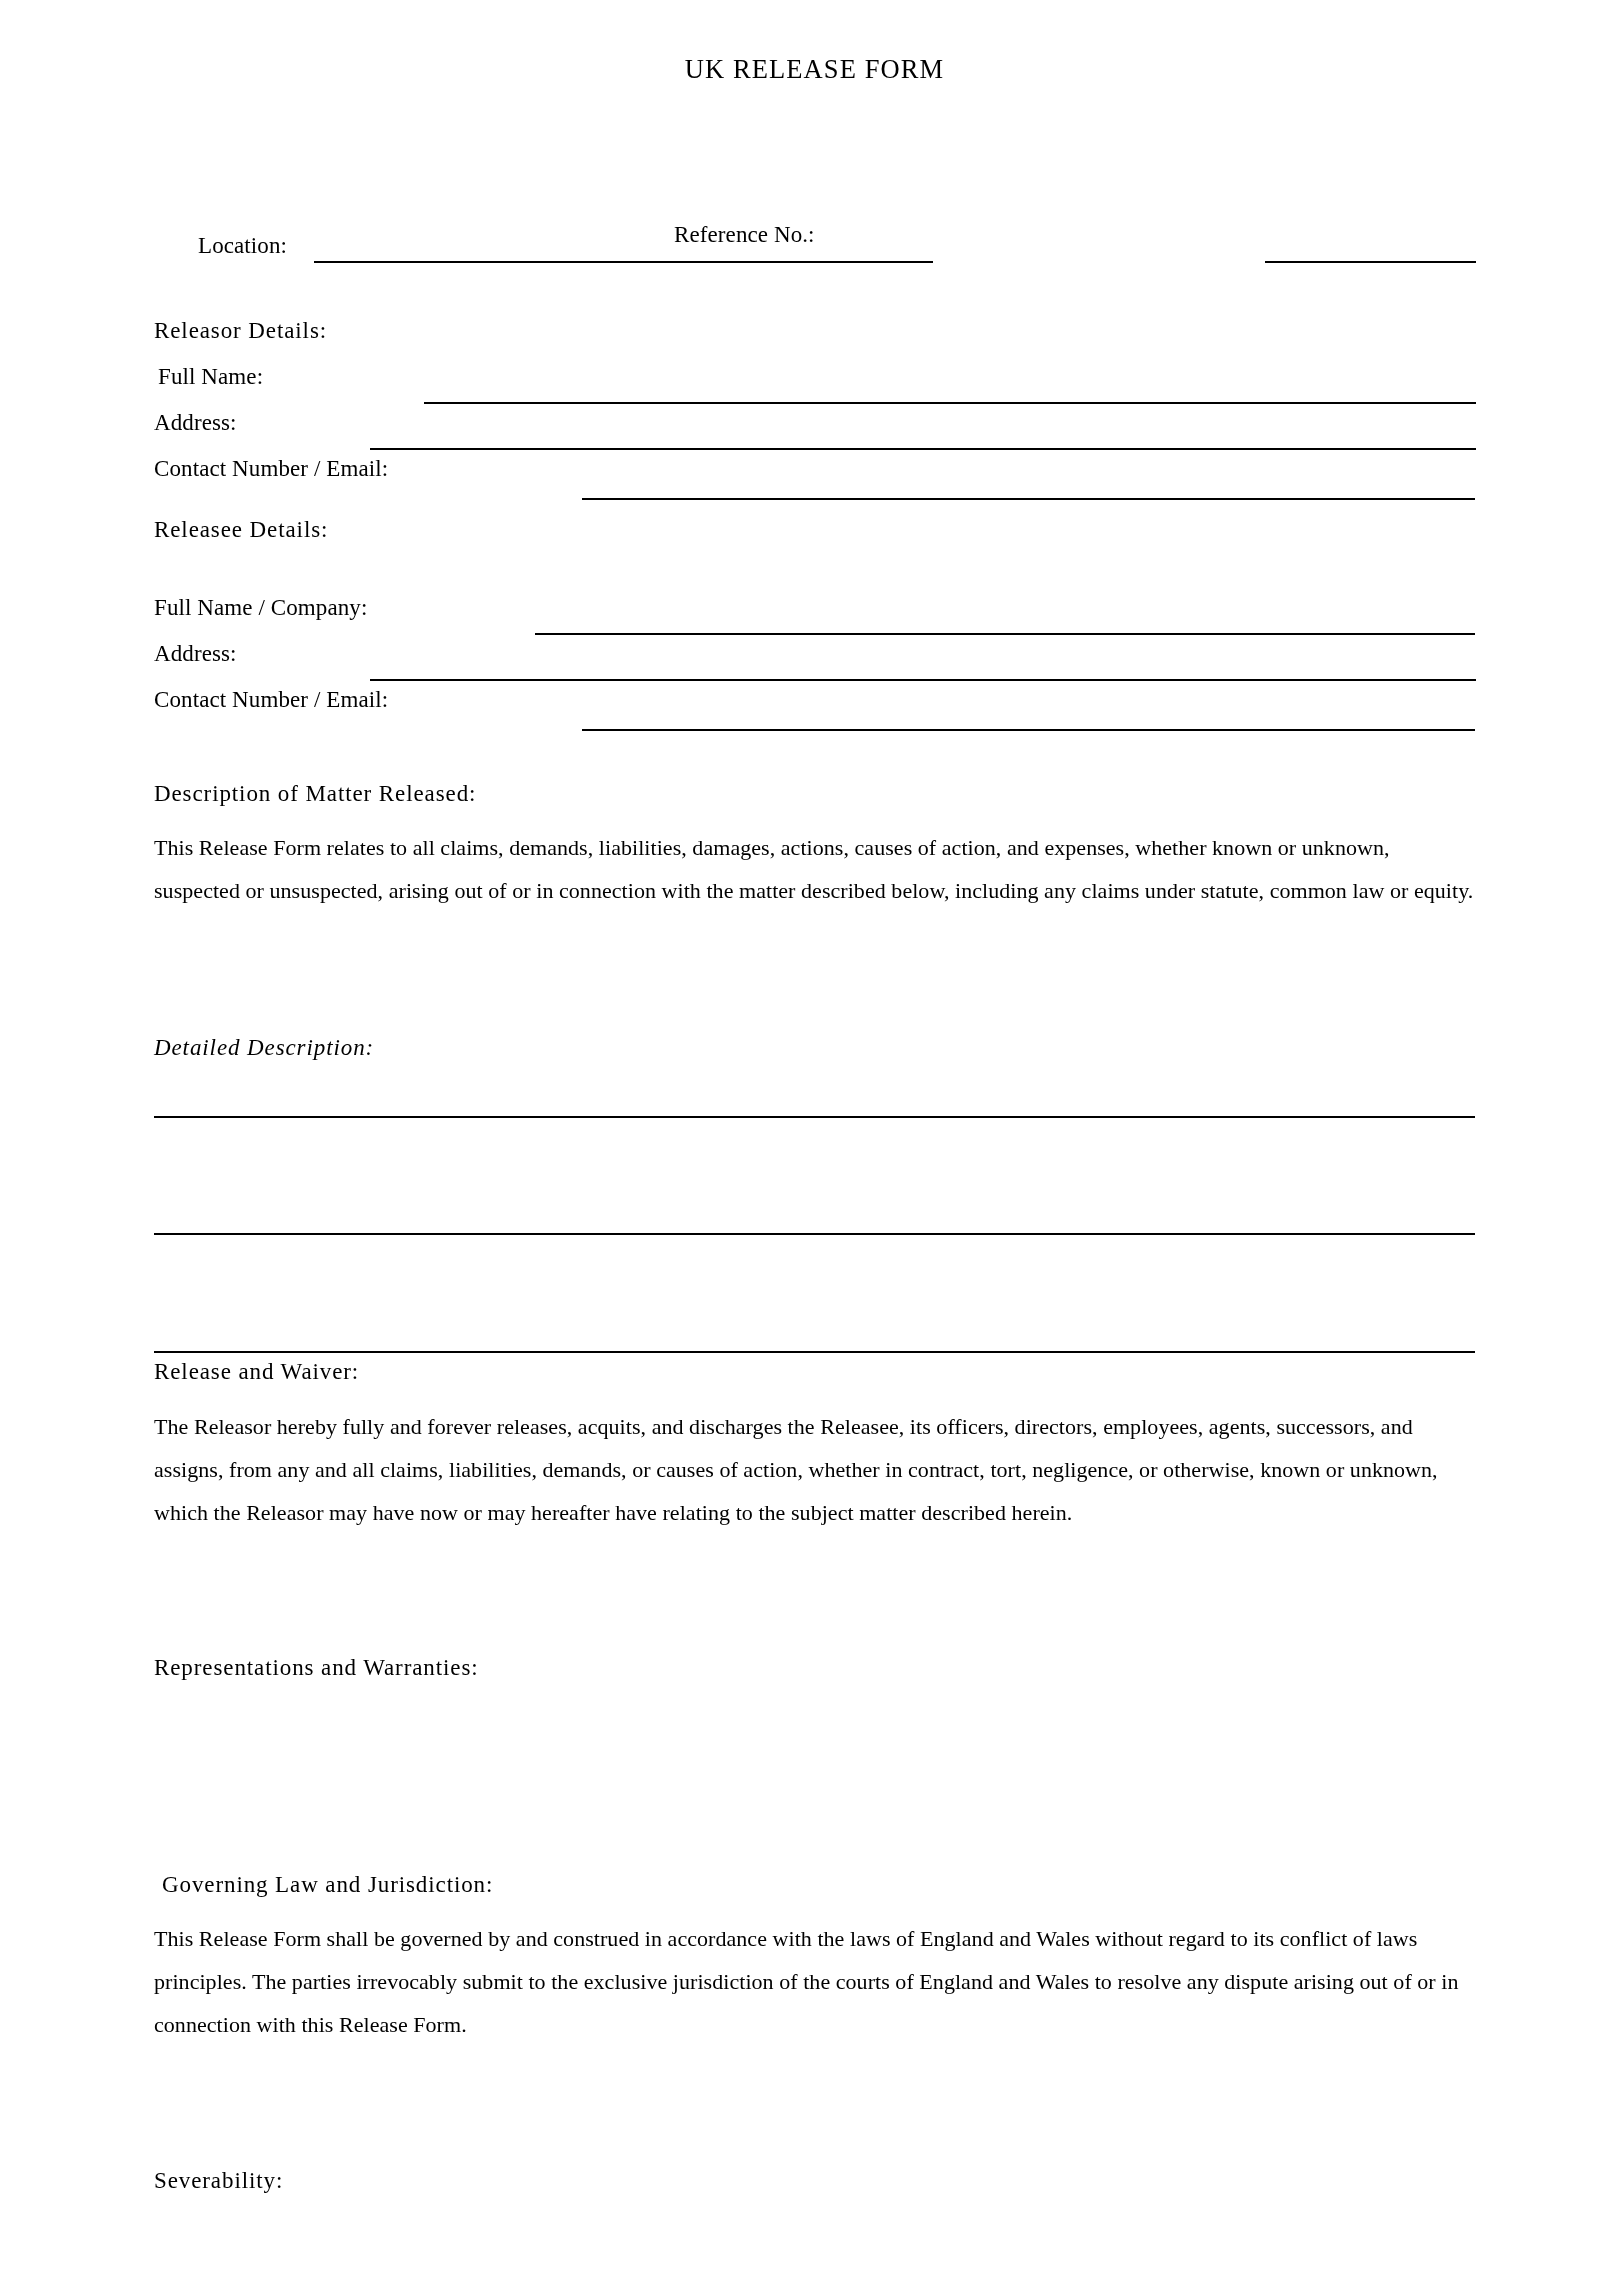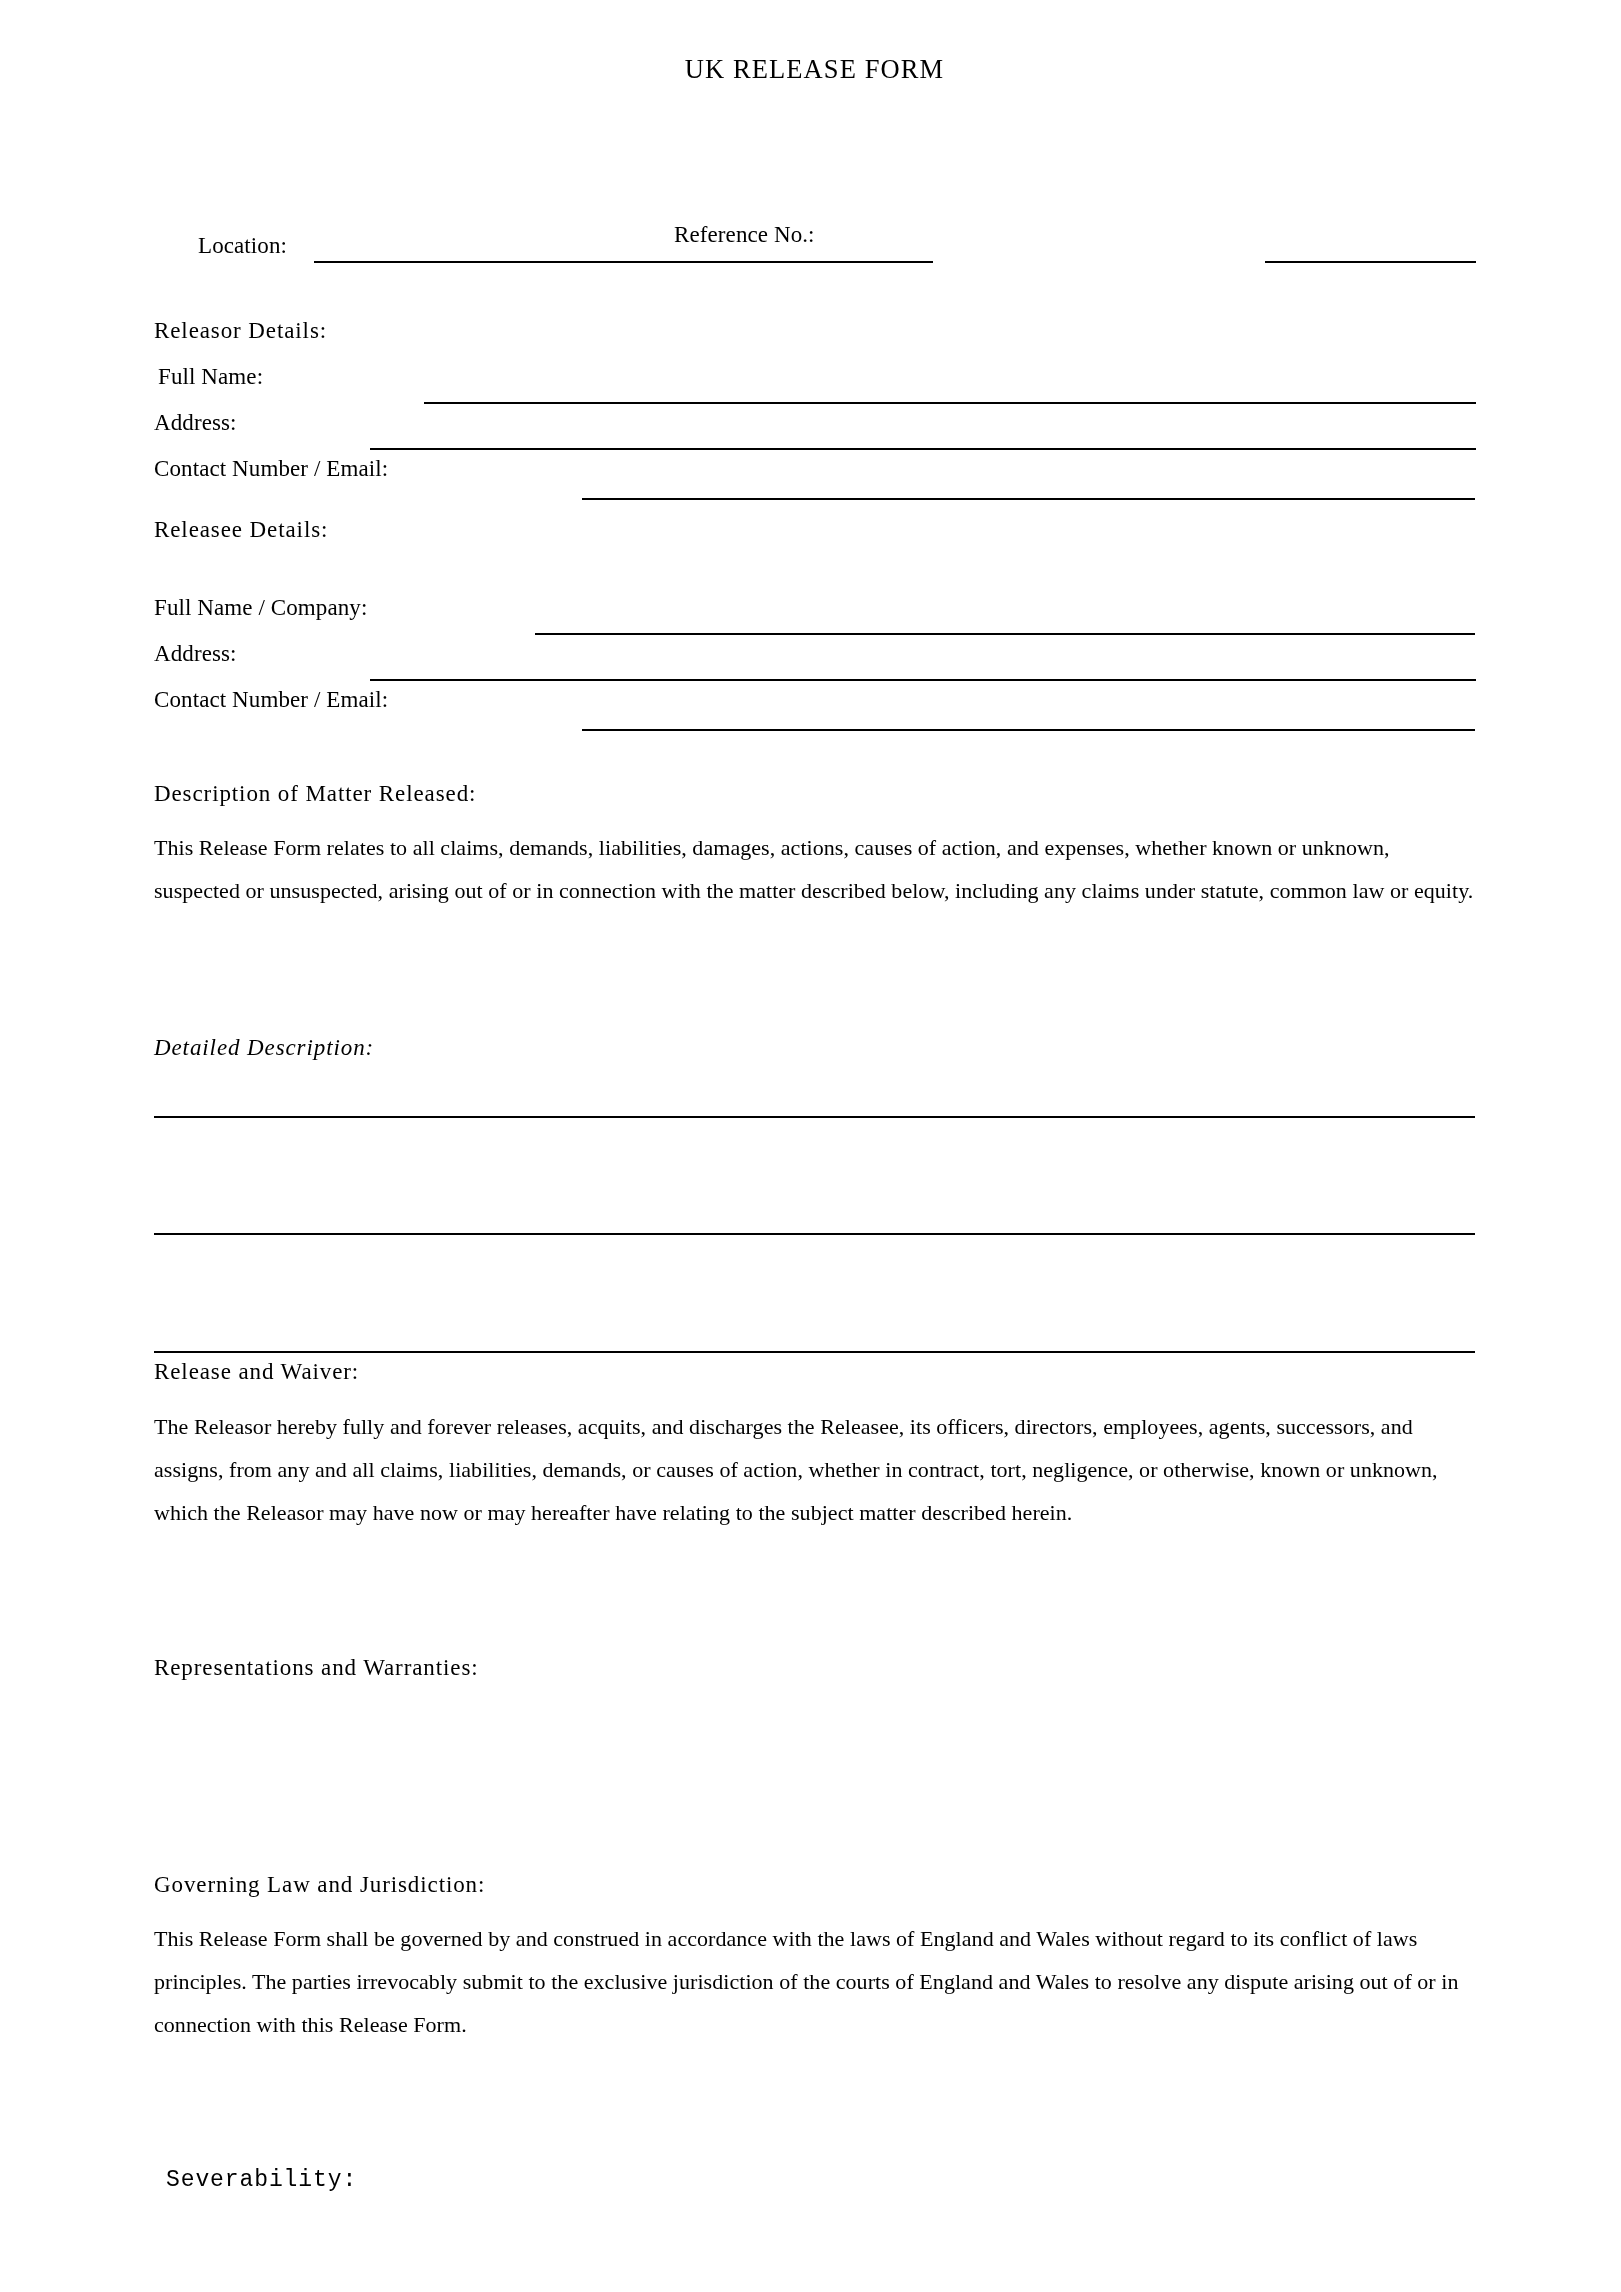--- a/index.html
+++ b/index.html
@@ -112,21 +112,21 @@
     <div class="rule" style="top:1233px; left:0; width:1321px;"></div>
     <div class="rule" style="top:1351px; left:0; width:1321px;"></div>
 
     <div class="abs section-heading" style="top:1360px; left:0;text-align:right;">Release and Waiver:</div>
 
     <div class="abs body-text" style="top:1405px; left:0; width:1321px;">The Releasor hereby fully and forever releases, acquits, and discharges the Releasee, its officers, directors, employees, agents, successors, and assigns, from any and all claims, liabilities, demands, or causes of action, whether in contract, tort, negligence, or otherwise, known or unknown, which the Releasor may have now or may hereafter have relating to the subject matter described herein.</div>
 
     <div class="abs section-heading" style="top:1656px; left:0;">Representations and Warranties:</div>
 
 
-    <div class="abs section-heading" style="top:1873px; left:0;">Governing Law and Jurisdiction:</div>
+    <div class="abs section-heading" style="top:1873px; left:8px;">Governing Law and Jurisdiction:</div>
 
     <div class="abs body-text" style="top:1917px; left:0; width:1321px;">This Release Form shall be governed by and construed in accordance with the laws of England and Wales without regard to its conflict of laws principles. The parties irrevocably submit to the exclusive jurisdiction of the courts of England and Wales to resolve any dispute arising out of or in connection with this Release Form.</div>
 
-    <div class="abs section-heading" style="top:2169px; left:12px;font-family:Liberation Mono, monospace;">Severability:</div>
+    <div class="abs section-heading" style="top:2169px; left:0;">Severability:</div>
 
   </div>
 </div>
 
 
 </body></html>

